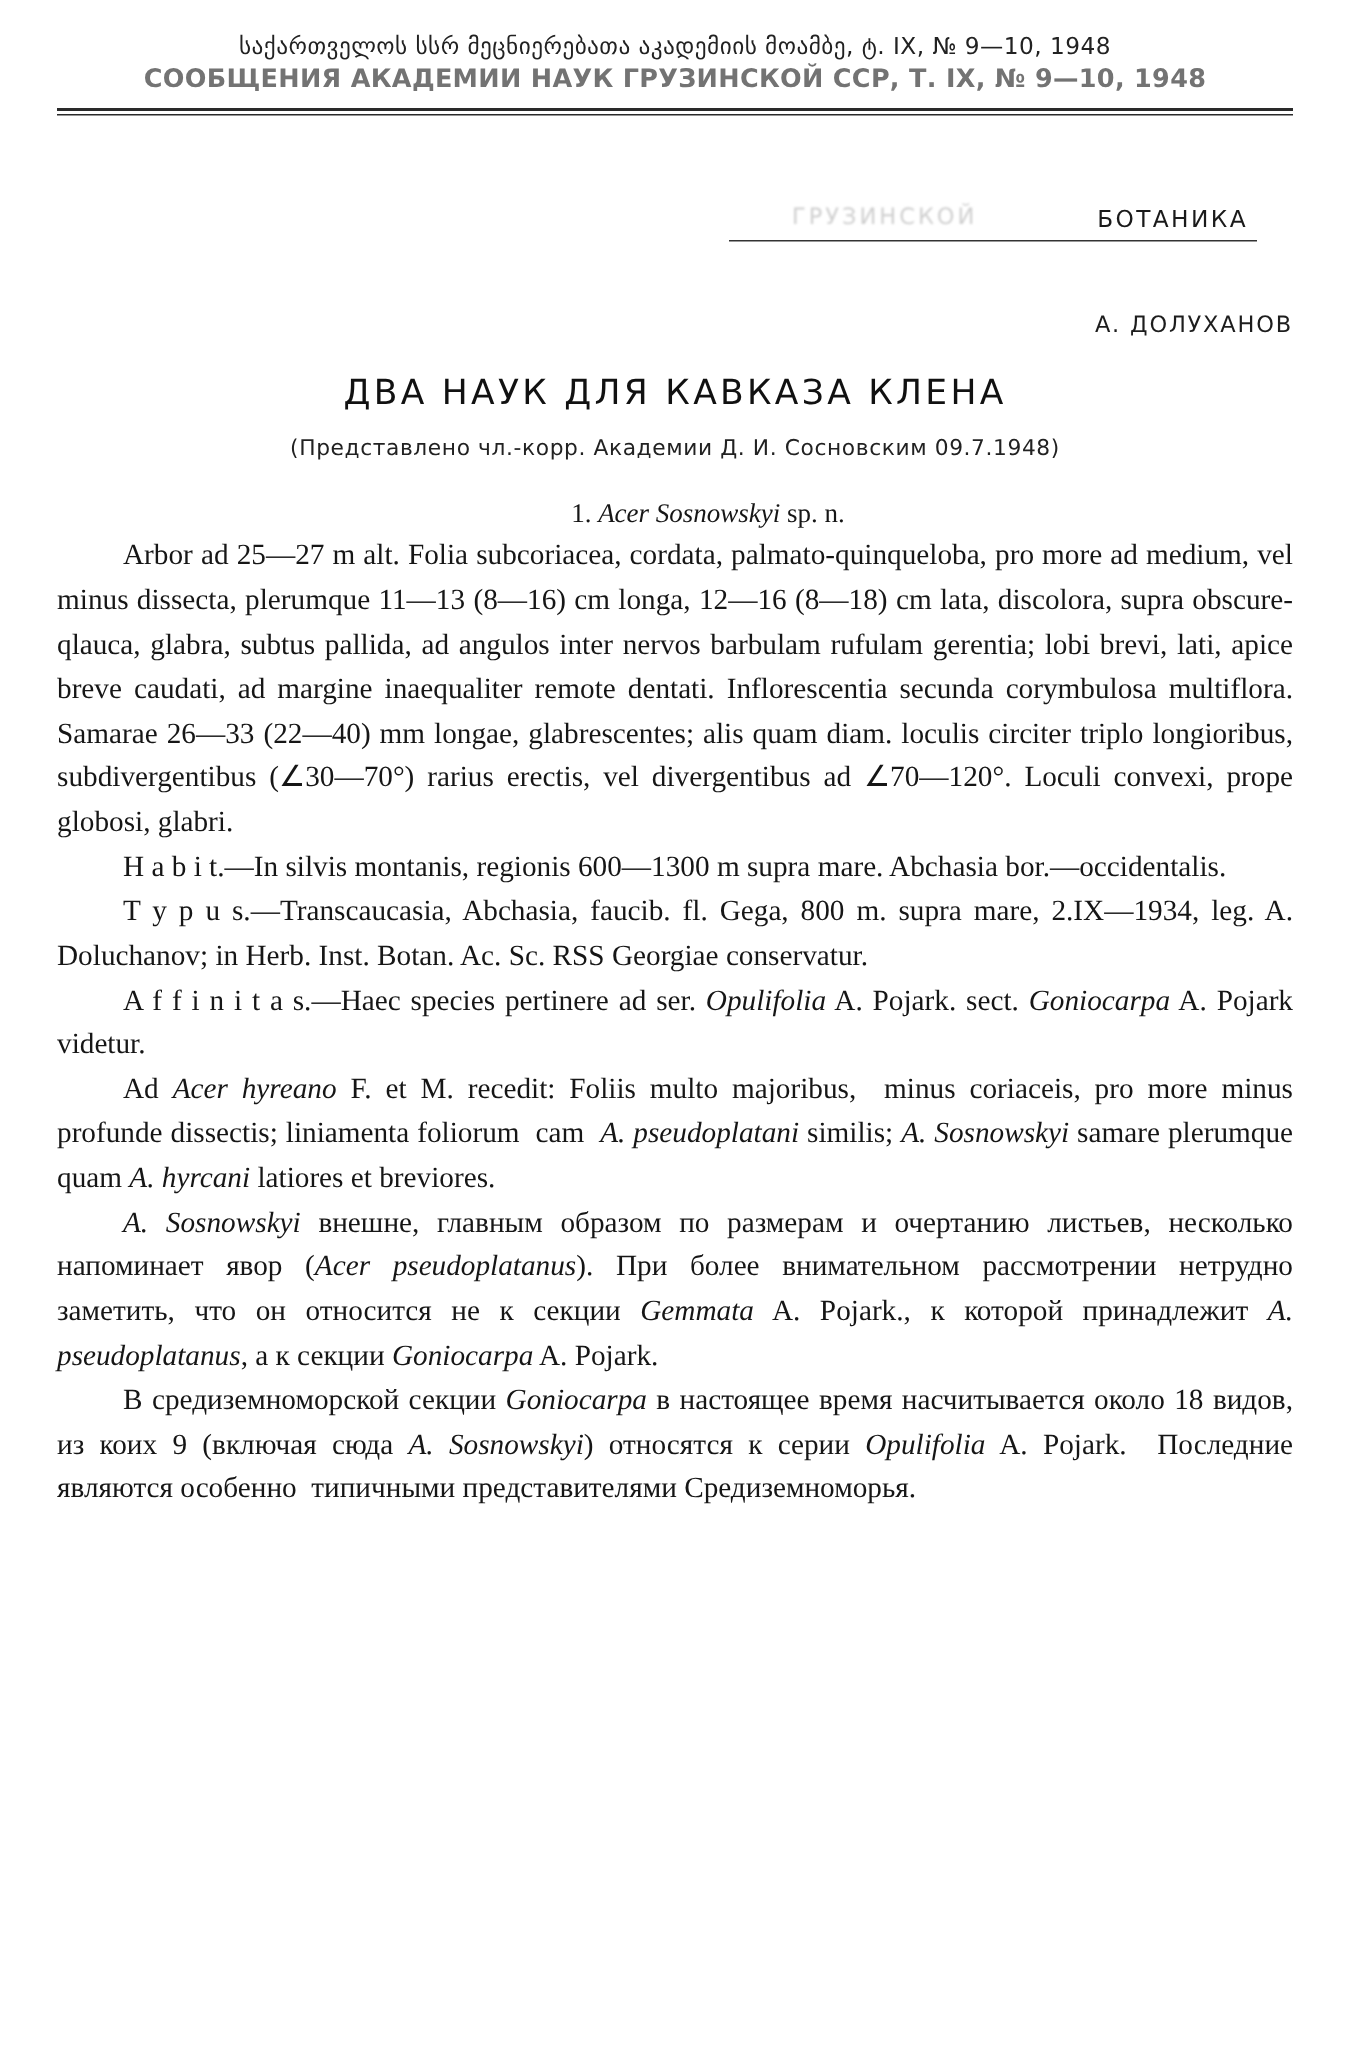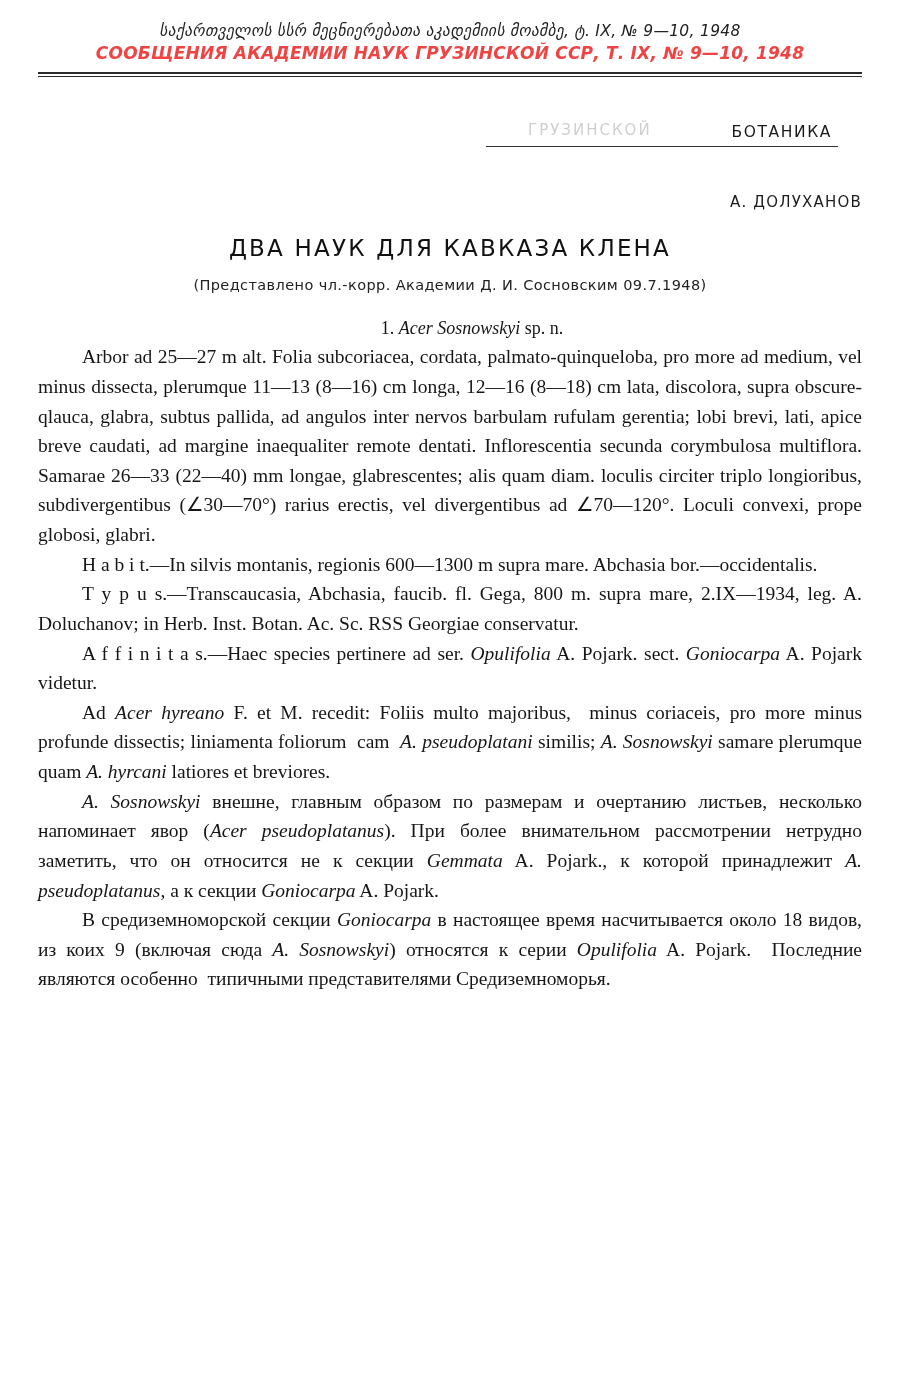--- a/index.html
+++ b/index.html
@@ -19,48 +19,47 @@
     width: 900px;
     height: 1377px;
     box-sizing: border-box;
     padding: 22px 38px 0 38px;
     position: relative;
   }
 
   
   .masthead {
     text-align: center;
-    font-style: italic;
   }
   .masthead .line-geo {
     font-family: "DejaVu Sans", sans-serif;
     font-size: 15.5px;
     letter-spacing: 0.3px;
     color: #222;
     white-space: nowrap;
   }
   .masthead .line-rus {
     font-family: "DejaVu Sans", sans-serif;
     font-weight: bold;
     font-size: 17px;
     letter-spacing: 0.2px;
     margin-top: 3px;
-    color: #ef4444;
+    color: #737373;
     white-space: nowrap;
   }
   .rule-double {
     margin-top: 9px;
     border-top: 2.2px solid #2a2a2a;
     border-bottom: 1px solid #2a2a2a;
     height: 2px;
   }
 
   
   .section-row {
-    margin-top: 36px;
+    margin-top: 50px;
     display: flex;
     justify-content: flex-end;
     align-items: flex-end;
     position: relative;
     height: 34px;
   }
   .section-ghost {
     position: absolute;
     left: 490px;
     bottom: 8px;

